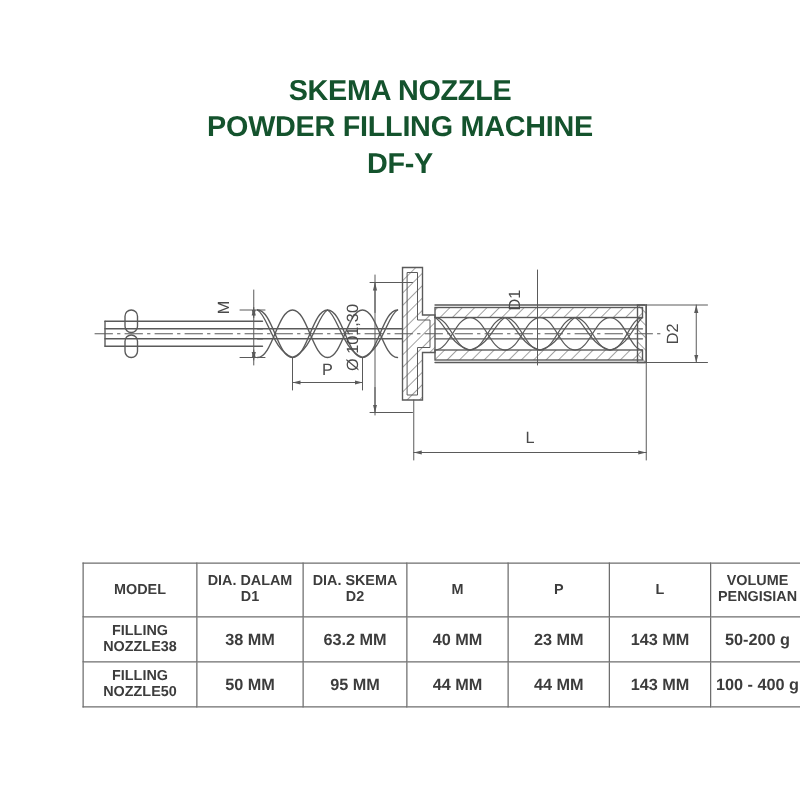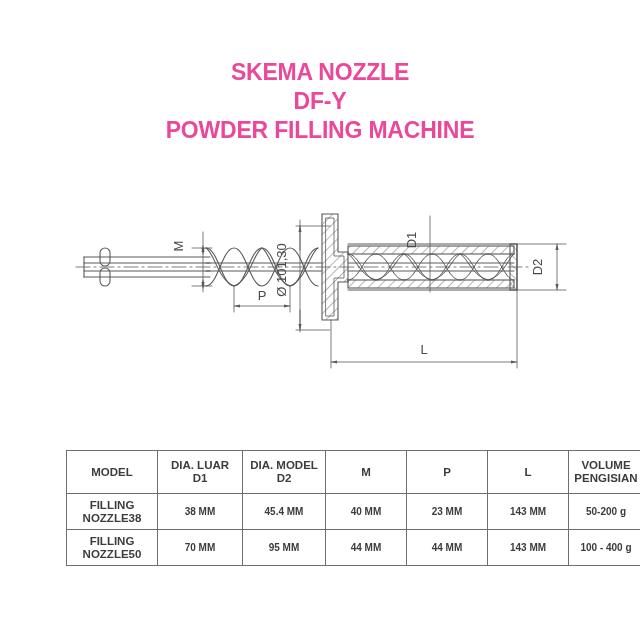--- a/index.html
+++ b/index.html
@@ -22,21 +22,21 @@
     left: 0;
     top: 58px;
     width: 640px;
     text-align: center;
   }
   #title-block .title-line {
     font-weight: bold;
     font-size: 23px;
     letter-spacing: -0.2px;
     line-height: 29px;
-    color: #ec4899;
+    color: #14532d;
   }
 
   
   #drawing {
     position: absolute;
     left: 0;
     top: 160px;
     width: 640px;
     height: 240px;
   }
@@ -64,21 +64,21 @@
     color: #3c3c3c;
     padding: 0;
   }
   table#spec-table thead th {
     height: 42px;
     font-size: 11.5px;
     line-height: 13px;
   }
   table#spec-table tbody td {
     height: 35px;
-    font-size: 10px;
+    font-size: 13px;
     line-height: 13px;
   }
   table#spec-table tbody td.model-cell {
     font-size: 11.5px;
     line-height: 13px;
     text-align: center;
   }
   .col-model  { width: 90px; }
   .col-d1     { width: 84px; }
   .col-d2     { width: 82px; }
@@ -92,22 +92,22 @@
     font-family: "Liberation Sans", sans-serif;
     font-size: 13px;
     fill: #4a4a4a;
   }
 </style>
 </head>
 <body>
 
 <div id="title-block">
   <div class="title-line">SKEMA NOZZLE</div>
+  <div class="title-line">POWDER FILLING MACHINE</div>
   <div class="title-line">DF-Y</div>
-  <div class="title-line">POWDER FILLING MACHINE</div>
 </div>
 
 <div id="drawing">
 <svg width="640" height="240" viewBox="0 0 640 240" xmlns="http://www.w3.org/2000/svg">
   <defs>
 
     <pattern id="hatch" width="7" height="7" patternTransform="rotate(45)" patternUnits="userSpaceOnUse">
       <line x1="0" y1="0" x2="0" y2="7" stroke="#5a5a5a" stroke-width="0.9"></line>
     </pattern>
     <pattern id="hatch2" width="7" height="7" patternTransform="rotate(-45)" patternUnits="userSpaceOnUse">
@@ -226,25 +226,25 @@
 </div>
 
 <div id="spec-table-wrap">
   <table id="spec-table">
     <thead>
       <tr>
         <th class="col-model">
           <span>MODEL</span>
         </th>
         <th class="col-d1">
-          <span>DIA. LUAR</span><br>
+          <span>DIA. DALAM</span><br>
           <span>D1</span>
         </th>
         <th class="col-d2">
-          <span>DIA. MODEL</span><br>
+          <span>DIA. SKEMA</span><br>
           <span>D2</span>
         </th>
         <th class="col-m">
           <span>M</span>
         </th>
         <th class="col-p">
           <span>P</span>
         </th>
         <th class="col-l">
           <span>L</span>
@@ -255,32 +255,32 @@
         </th>
       </tr>
     </thead>
     <tbody>
       <tr>
         <td class="model-cell">
           <span>FILLING</span><br>
           <span>NOZZLE38</span>
         </td>
         <td>38 MM</td>
-        <td>45.4 MM</td>
+        <td>63.2 MM</td>
         <td>40 MM</td>
         <td>23 MM</td>
         <td>143 MM</td>
         <td>50-200 g</td>
       </tr>
       <tr>
         <td class="model-cell">
           <span>FILLING</span><br>
           <span>NOZZLE50</span>
         </td>
-        <td>70 MM</td>
+        <td>50 MM</td>
         <td>95 MM</td>
         <td>44 MM</td>
         <td>44 MM</td>
         <td>143 MM</td>
         <td>100 - 400 g</td>
       </tr>
     </tbody>
   </table>
 </div>
 

